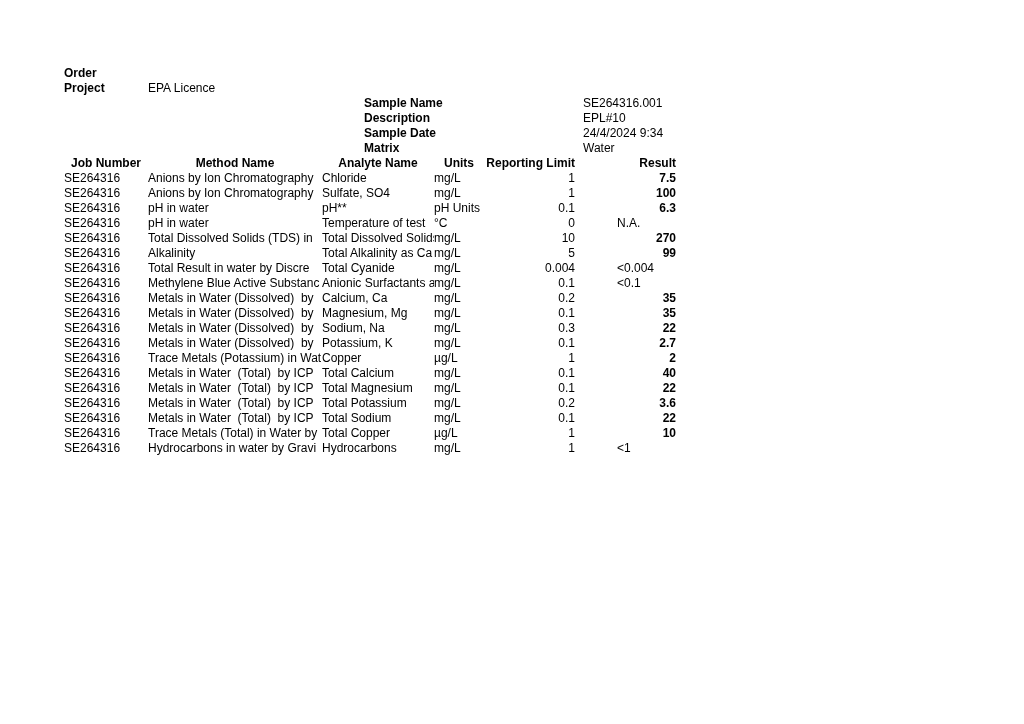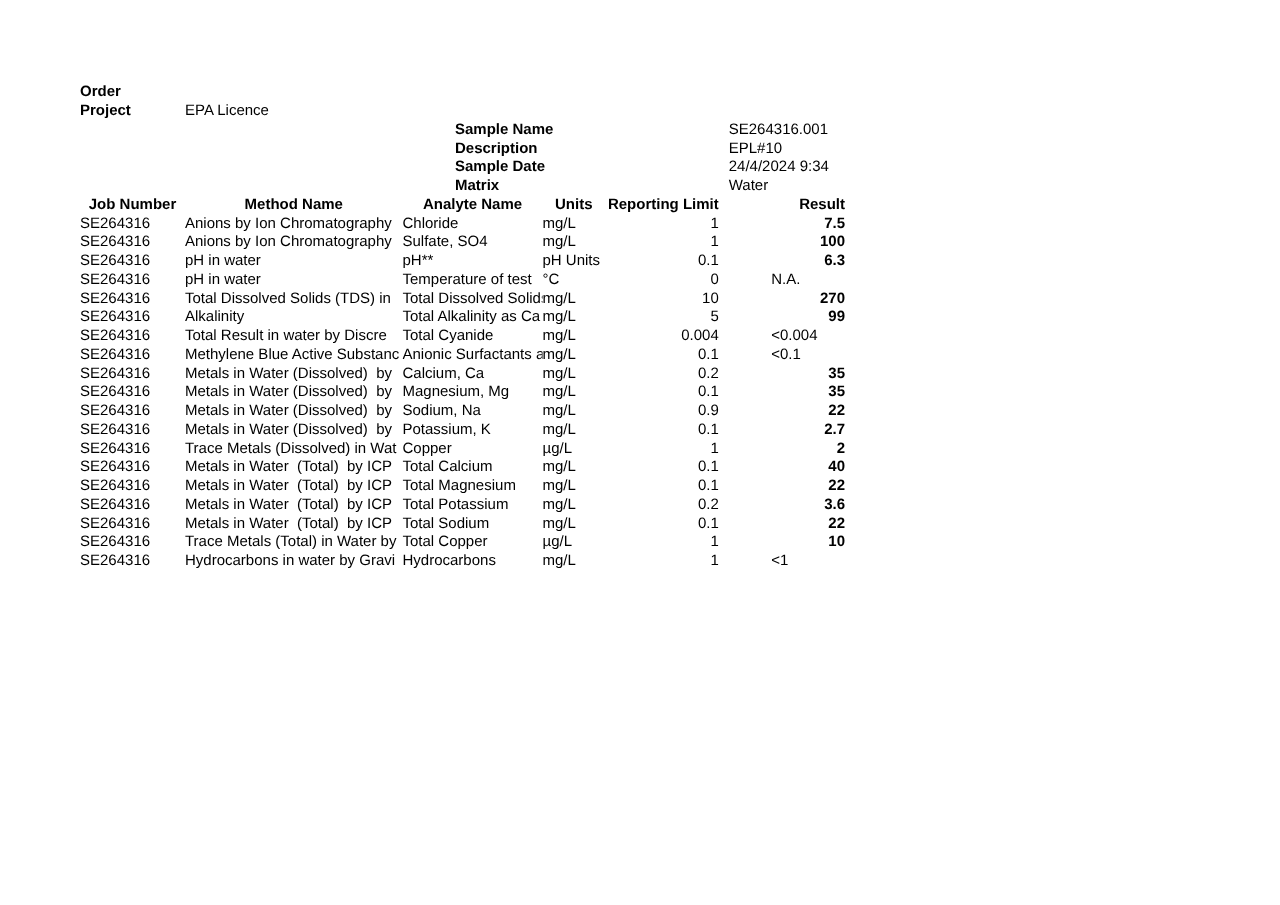--- a/index.html
+++ b/index.html
@@ -196,34 +196,34 @@
           <span class="cell col-analyte">Magnesium, Mg</span>
           <span class="cell col-units">mg/L</span>
           <span class="cell col-limit">0.1</span>
           <span class="cell col-result num-result">35</span>
         </div>
         <div class="trow">
           <span class="cell col-job">SE264316</span>
           <span class="cell col-method">Metals in Water (Dissolved)  by</span>
           <span class="cell col-analyte">Sodium, Na</span>
           <span class="cell col-units">mg/L</span>
-          <span class="cell col-limit">0.9</span>
+          <span class="cell col-limit">0.3</span>
           <span class="cell col-result num-result">22</span>
         </div>
         <div class="trow">
           <span class="cell col-job">SE264316</span>
           <span class="cell col-method">Metals in Water (Dissolved)  by</span>
           <span class="cell col-analyte">Potassium, K</span>
           <span class="cell col-units">mg/L</span>
           <span class="cell col-limit">0.1</span>
           <span class="cell col-result num-result">2.7</span>
         </div>
         <div class="trow">
           <span class="cell col-job">SE264316</span>
-          <span class="cell col-method">Trace Metals (Dissolved) in Wat</span>
+          <span class="cell col-method">Trace Metals (Potassium) in Wat</span>
           <span class="cell col-analyte">Copper</span>
           <span class="cell col-units">µg/L</span>
           <span class="cell col-limit">1</span>
           <span class="cell col-result num-result">2</span>
         </div>
         <div class="trow">
           <span class="cell col-job">SE264316</span>
           <span class="cell col-method">Metals in Water  (Total)  by ICP</span>
           <span class="cell col-analyte">Total Calcium</span>
           <span class="cell col-units">mg/L</span>

